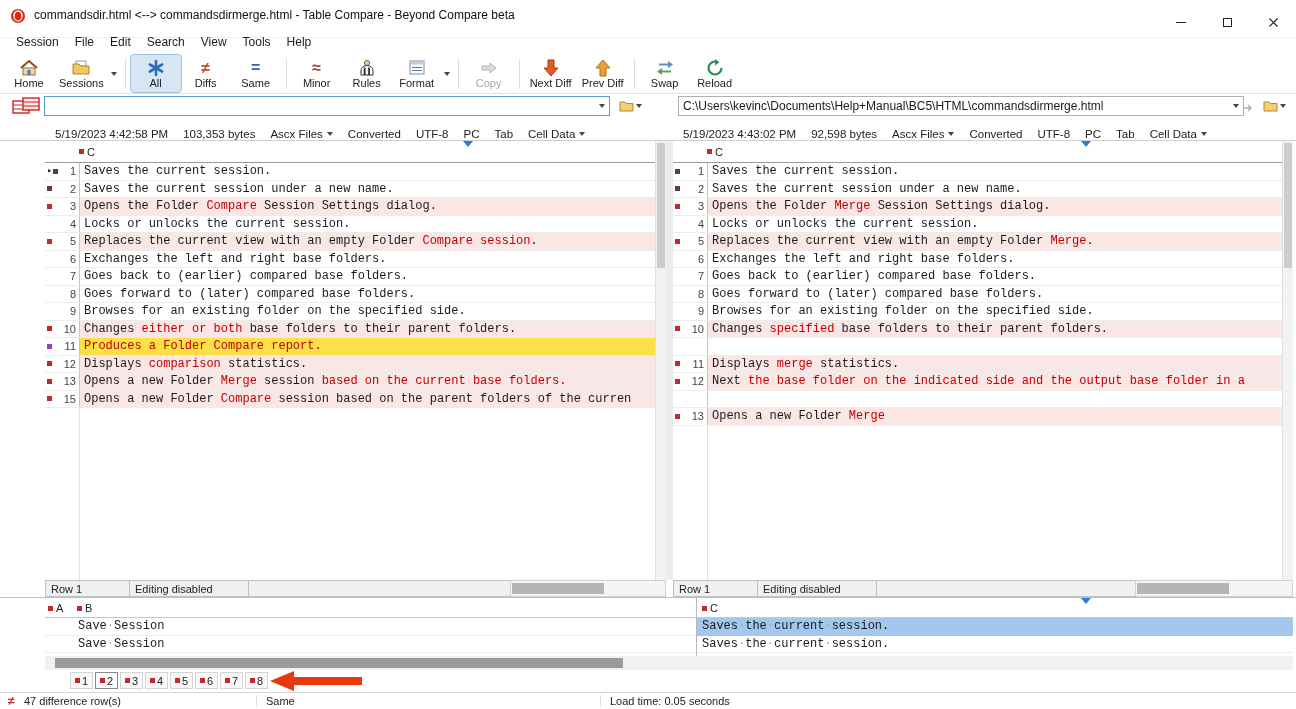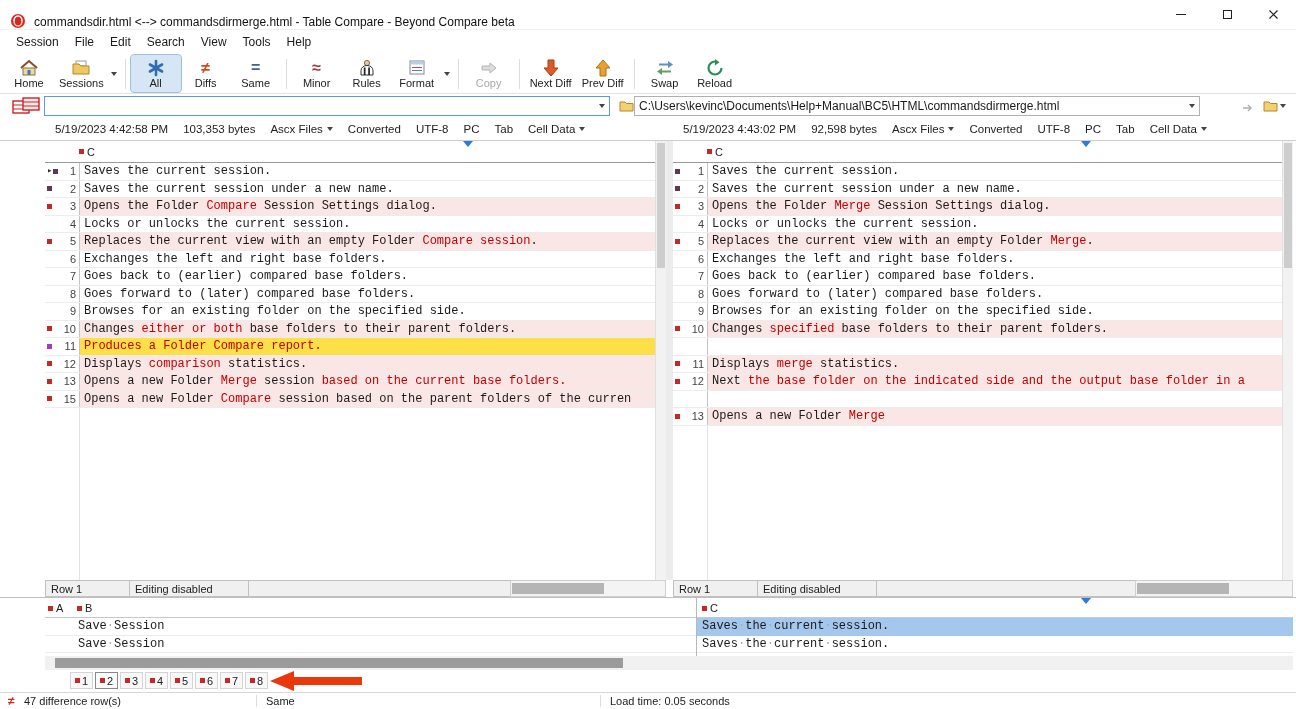--- a/index.html
+++ b/index.html
@@ -1,21 +1,21 @@
 <!DOCTYPE html>
 <html><head>
 <meta charset="utf-8">
 <style>
   *{box-sizing:border-box;margin:0;padding:0}
   html,body{width:1296px;height:709px}
   body{position:relative;font-family:"Liberation Sans",sans-serif;background:#fff;overflow:hidden;color:#1a1a1a}
   .band{position:absolute;left:0;right:0}
 
   
-  .titlebar{top:0;height:30px;background:#fff;display:flex;align-items:flex-end;border-bottom:1px solid #f0f0f0}
+  .titlebar{top:8px;height:30px;background:#fff;display:flex;align-items:flex-start;border-bottom:1px solid #f0f0f0}
   .appicon{margin:0 8px 0 10px;display:flex}
   .title{font-size:12px;color:#111}
   .wctls{margin-left:auto;display:flex;height:100%}
   .wctl{width:46px;height:100%;display:flex;align-items:center;justify-content:center}
   .ic-min{width:10px;height:1px;background:#222}
   .ic-max{width:9px;height:9px;border:1px solid #222}
 
   
   .menubar{top:30px;height:24px;display:flex;align-items:center;padding-left:8px}
   .menu-item{font-size:12px;padding:3px 8px}
@@ -32,30 +32,30 @@
   .tsep{width:1px;height:30px;background:#ddd;margin:0 5px}
   .tred{color:#d2491e}.tblue{color:#3b5fa0}.tmaroon{color:#a23535}
   .dd{width:0;height:0;border-left:3.5px solid transparent;border-right:3.5px solid transparent;border-top:4px solid #444;display:inline-block}
 
   
   .pathrow{top:94px;height:24px}
   .pathrow > *{position:absolute;top:2px}
   .sessionicon{left:12px;top:2px}
   .pathbox{height:20px;background:#fff;display:flex;align-items:center;font-size:12px;padding-left:4px;overflow:hidden;white-space:nowrap}
   .pb-left{left:44px;width:566px;border:1px solid #5c9dd6}
-  .pb-right{left:634px;width:566px;border:1px solid #b0b0b0}
+  .pb-right{left:678px;width:566px;border:1px solid #b0b0b0}
   .pathsel{background:#c8e0f8;padding:1px 1px}
   .pathdd{margin-left:auto;width:14px;display:flex;justify-content:center;flex:none}
   .browse{width:32px;height:20px;display:flex;align-items:center;justify-content:center;gap:2px}
   .br-left{left:614px}.br-right{left:1258px}
   .swapicon{left:1241px;top:6px}
 
   
   .inforow{top:118px;height:22px;font-size:11.5px;color:#222}
-  .info-half{position:absolute;top:0;height:100%;display:flex;align-items:center;gap:15px;white-space:nowrap}
+  .info-half{position:absolute;top:0;height:100%;display:flex;align-items:flex-end;gap:15px;white-space:nowrap}
   .ih-left{left:55px;width:610px}
   .ih-right{left:683px;width:610px}
   .combo{display:inline-flex;align-items:center;gap:4px}
 
   
   .grids{top:140px;height:440px;border-top:1px solid #cfcfcf}
   .pane{position:absolute;top:0;bottom:0;background:#fff}
   .pane-left{left:45px;width:621px}
   .pane-right{left:673px;width:620px}
   .splitter{position:absolute;top:0;bottom:0;left:666px;width:7px;background:#ececec}

